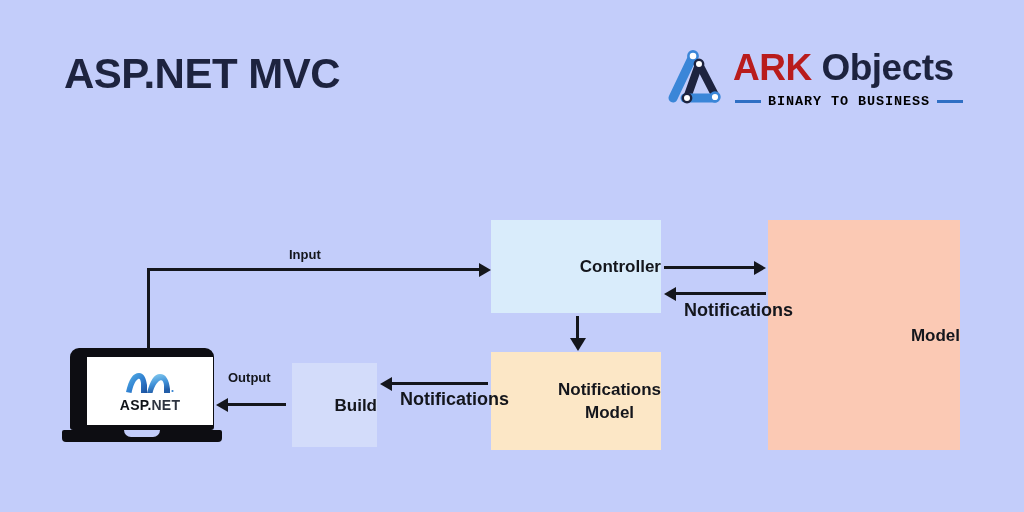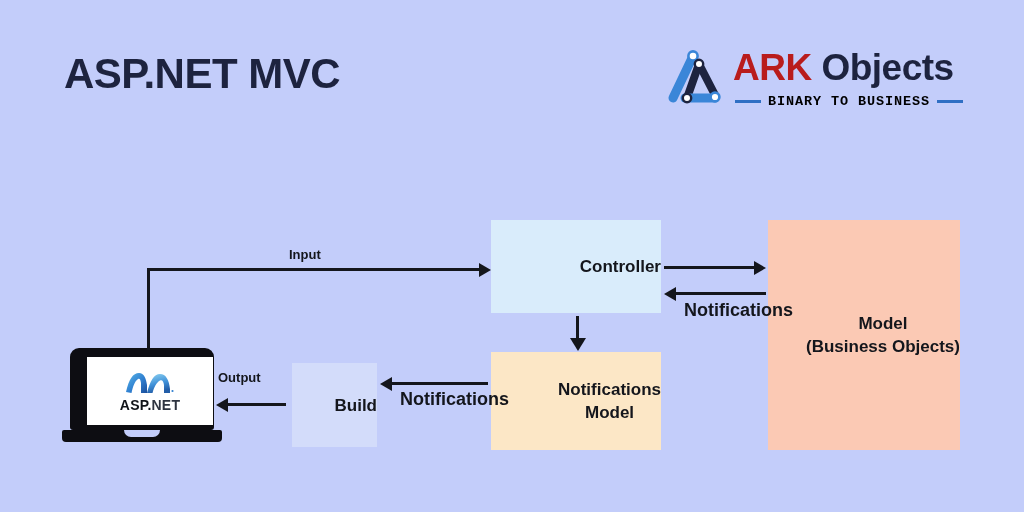--- a/index.html
+++ b/index.html
@@ -219,21 +219,20 @@
     </div>
   </div>
 
   <div class="box" id="box-controller">
     <span>Controller</span>
   </div>
 
   <div class="box" id="box-model">
     <span>
       <span>Model</span><br>
-      <span>(Business Objects)</span>
     </span>
   </div>
 
   <div class="box" id="box-presentation">
     <span>
       <span>Notifications</span><br>
       <span>Model</span>
     </span>
   </div>
 
@@ -284,15 +283,15 @@
 
   <div class="vline" style="left:576px; top:316px; height:24px;"></div>
   <div class="arrowhead ah-down" style="left:569.5px; top:338px;"></div>
 
   <div class="hline" style="left:392px; top:382px; width:96px;"></div>
   <div class="arrowhead ah-left" style="left:380px; top:376.5px;"></div>
   <div class="arrow-label label-sm" style="left:400px; top:389px;">Notifications</div>
 
   <div class="hline" style="left:228px; top:403px; width:58px;"></div>
   <div class="arrowhead ah-left" style="left:216px; top:397.5px;"></div>
-  <div class="arrow-label label-lg" style="left:218px; top:370px;">Output</div>
+  <div class="arrow-label label-lg" style="left:228px; top:370px;">Output</div>
 
 </div>
 
 </body></html>

